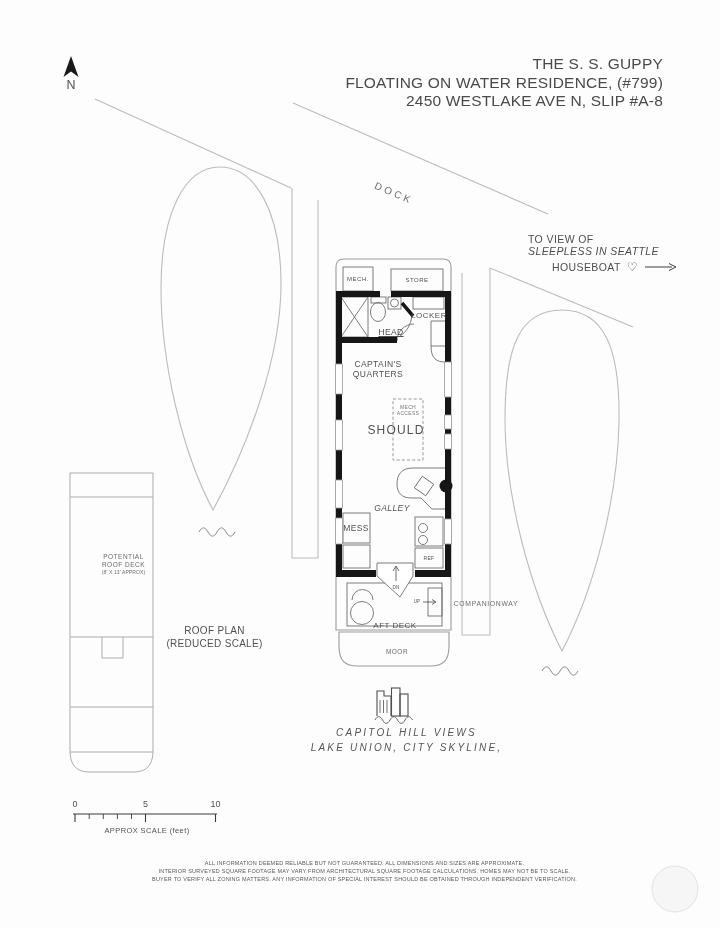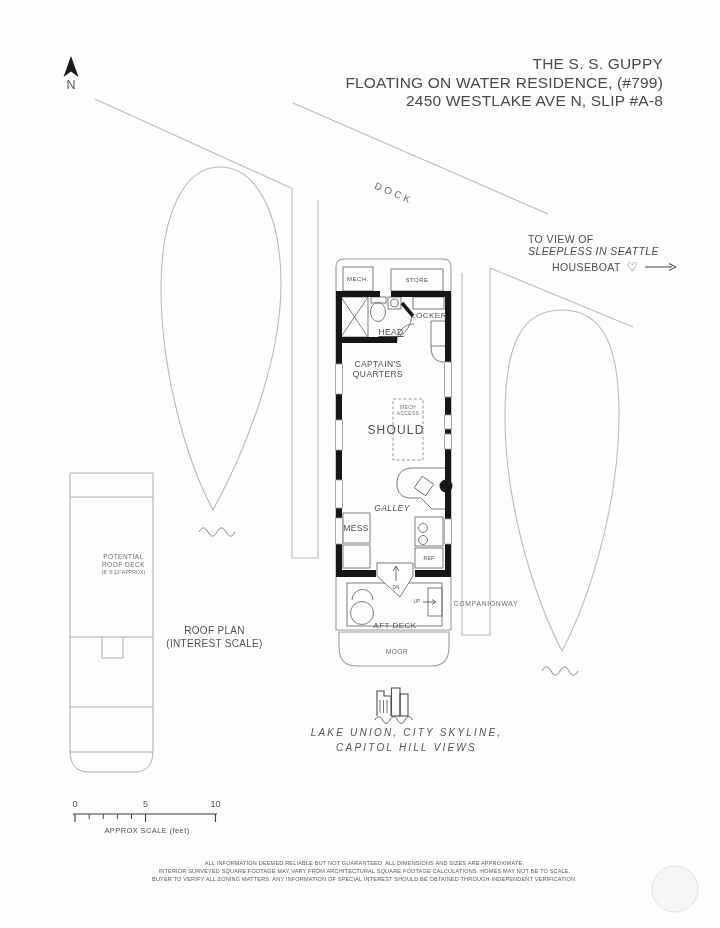--- a/index.html
+++ b/index.html
@@ -234,26 +234,26 @@
   <div class="lbl fs65" style="left:397px;top:651px;color:#6b6b6b;">MOOR</div>
   <div class="lbl fs7" style="left:486px;top:603px;color:#6b6b6b;">COMPANIONWAY</div>
 
   <div class="lbl fs65 ctr" style="left:112px;top:565px;line-height:7.5px;color:#6b6b6b;">
     <div>POTENTIAL</div>
     <div>ROOF DECK</div>
     <div style="font-size:5px;letter-spacing:.1px;margin-top:1px;">(8' X 13' APPROX)</div>
   </div>
   <div class="lbl fs10 ctr" style="left:203px;top:637px;line-height:13px;letter-spacing:.3px;">
     <div>ROOF PLAN</div>
-    <div>(INTEREST SCALE)</div>
+    <div>(REDUCED SCALE)</div>
   </div>
 
   <div class="lbl fs10 it ctr" style="left:395px;top:740px;line-height:14.5px;letter-spacing:2.2px;color:#555;">
+    <div>CAPITOL HILL VIEWS</div>
     <div>LAKE UNION, CITY SKYLINE,</div>
-    <div>CAPITOL HILL VIEWS</div>
   </div>
 
   <div class="lbl fs9" style="left:75px;top:804px;">0</div>
   <div class="lbl fs9" style="left:145.5px;top:804px;">5</div>
   <div class="lbl fs9" style="left:215.5px;top:804px;">10</div>
   <div class="lbl" style="left:147px;top:830px;font-size:7.5px;letter-spacing:.4px;">APPROX SCALE (feet)</div>
 
   <div class="lbl fs55 ctr" style="left:353px;top:871px;line-height:8px;color:#5a5a5a;">
     <div>ALL INFORMATION DEEMED RELIABLE BUT NOT GUARANTEED. ALL DIMENSIONS AND SIZES ARE APPROXIMATE.</div>
     <div>INTERIOR SURVEYED SQUARE FOOTAGE MAY VARY FROM ARCHITECTURAL SQUARE FOOTAGE CALCULATIONS. HOMES MAY NOT BE TO SCALE.</div>

